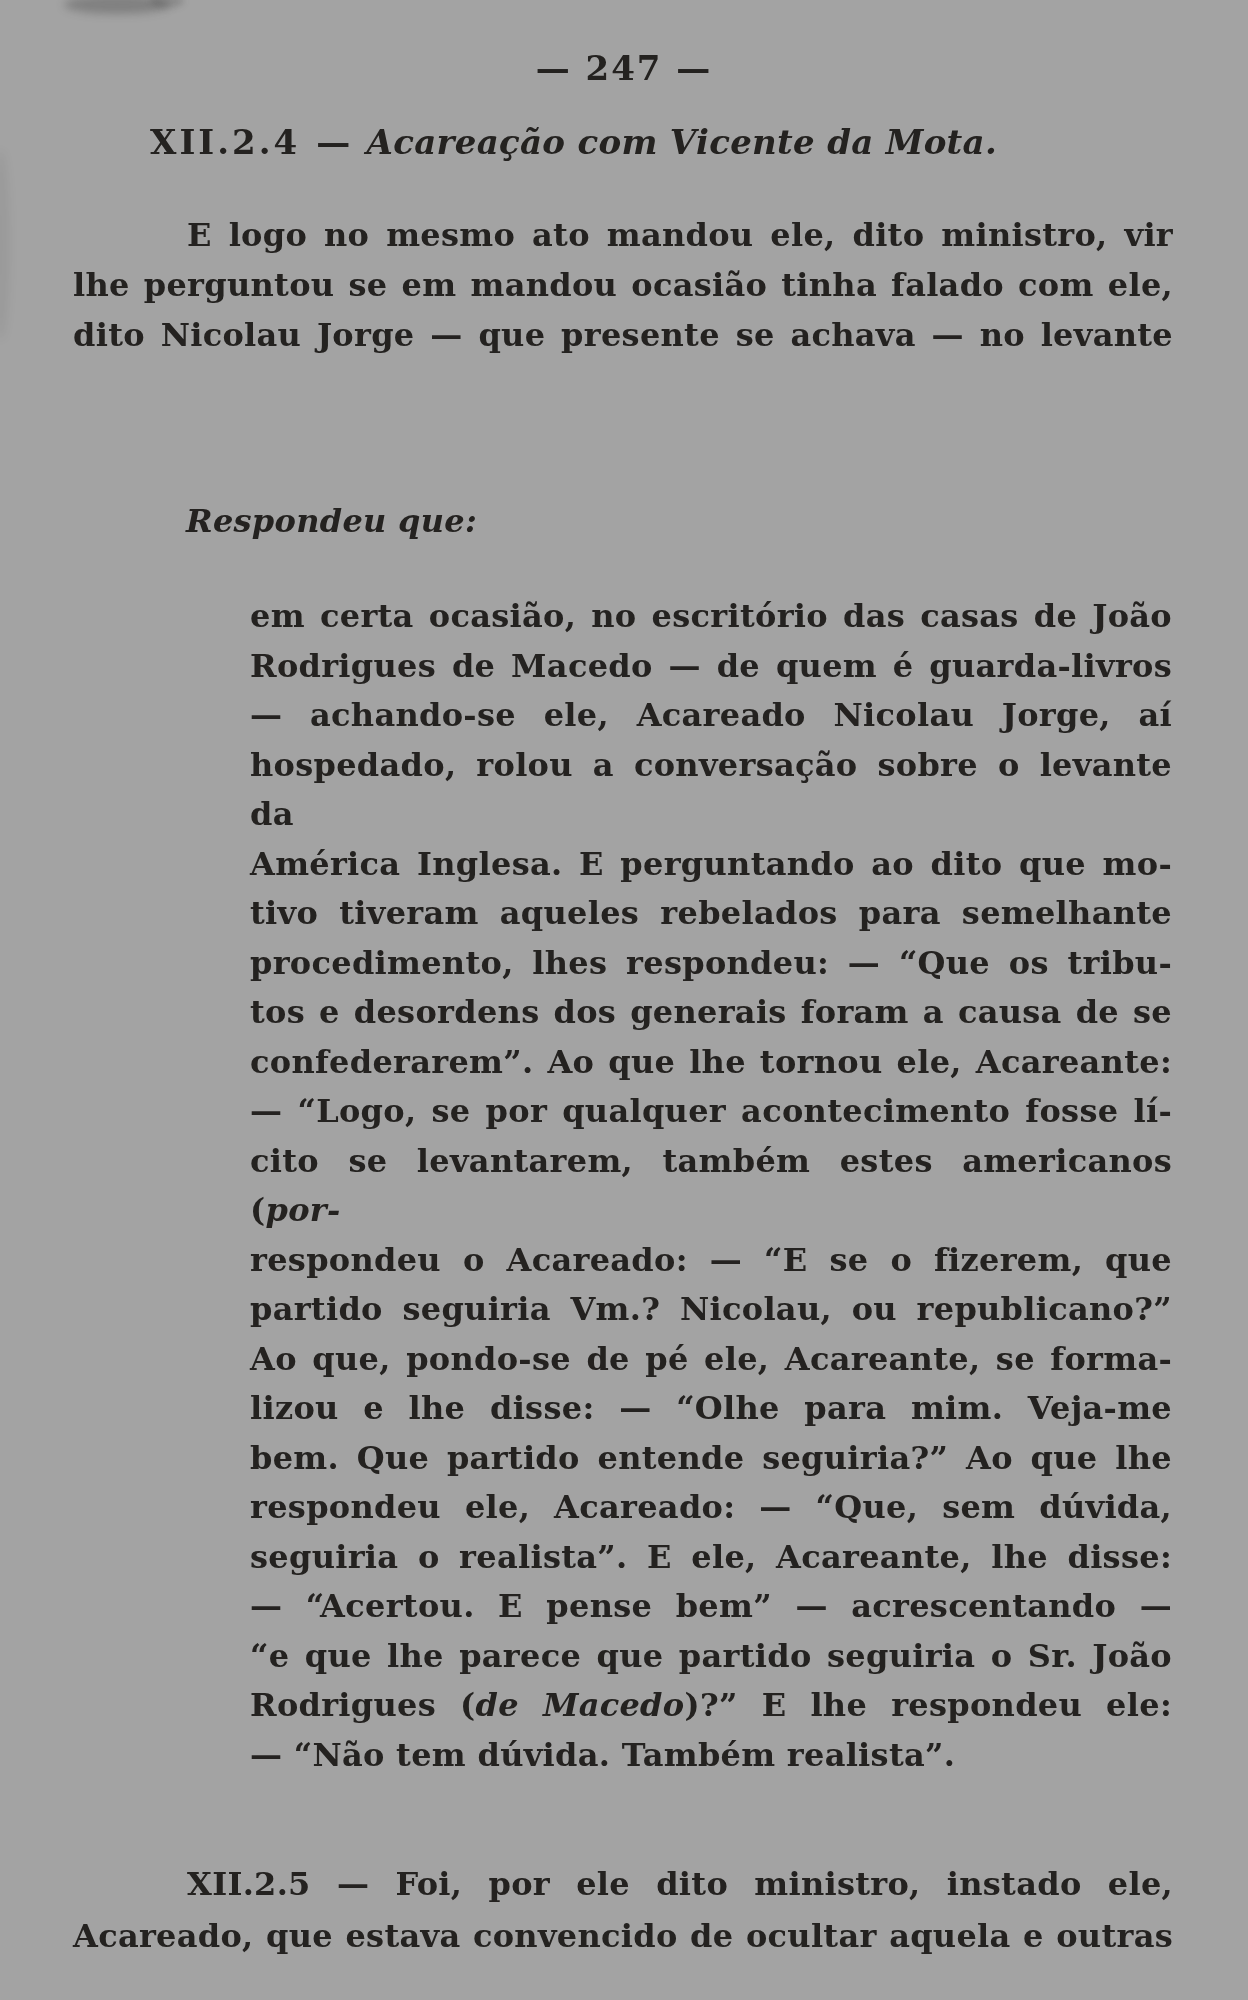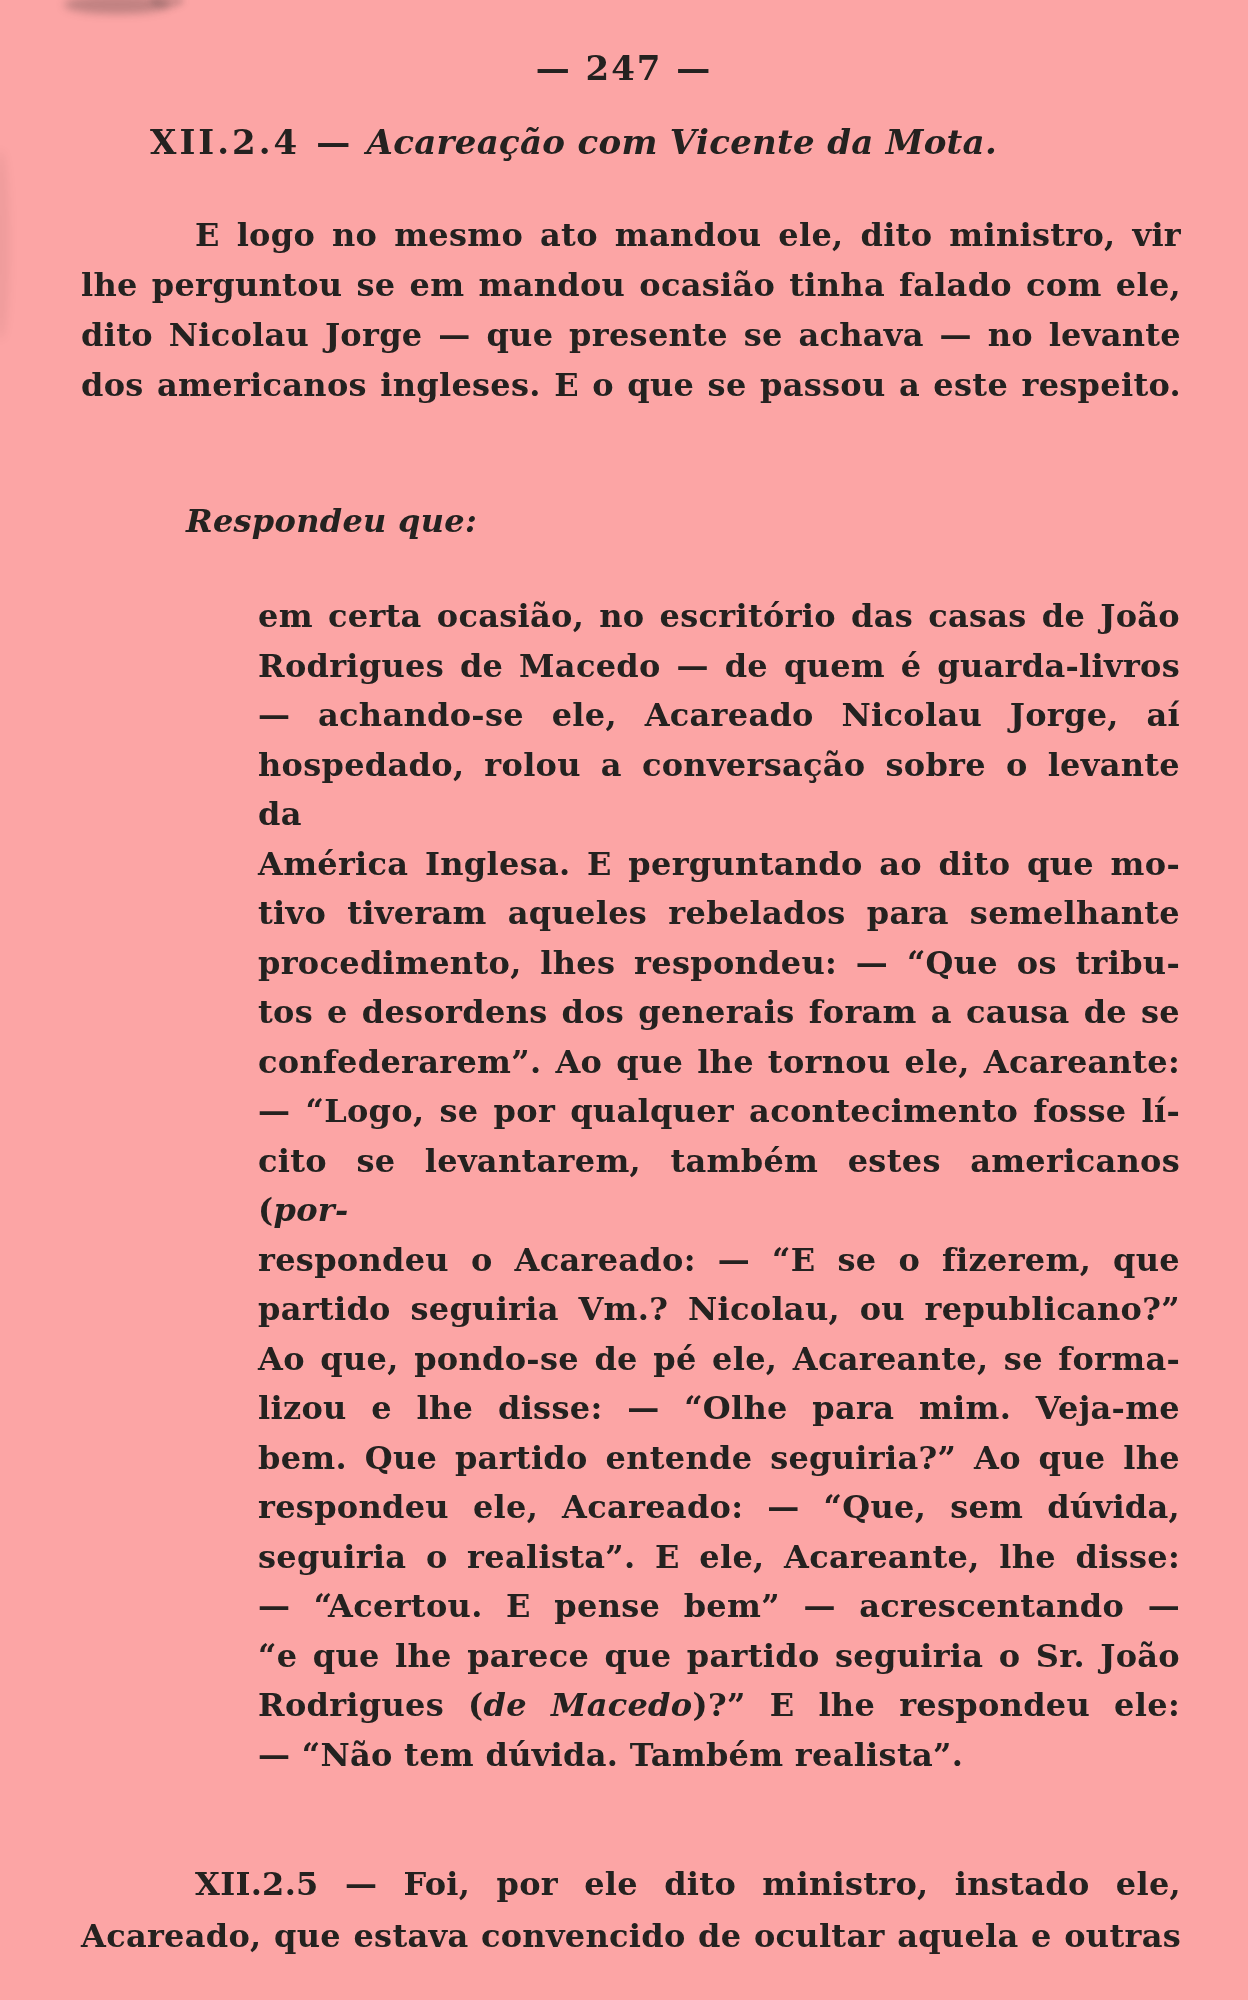--- a/index.html
+++ b/index.html
@@ -1,20 +1,20 @@
 <!DOCTYPE html>
 <html><head>
 <meta charset="utf-8">
 <style>
   html, body { margin: 0; padding: 0; background: #ffffff; }
   .sheet {
     position: relative;
     width: 1248px;
     height: 2000px;
-    background: #fca5a5;
+    background: #a3a3a3;
     overflow: hidden;
     font-family: "DejaVu Serif", "Liberation Serif", serif;
     color: #242220;
     font-weight: 600;
     letter-spacing: 0.3px;
   }
   .page-number {
     position: absolute;
     top: 48px; left: 74px; width: 1100px;
     text-align: center;
@@ -24,21 +24,21 @@
   }
   .heading {
     position: absolute;
     top: 122px; left: 150px;
     font-size: 34px;
     white-space: nowrap;
   }
   .heading .prefix { letter-spacing: 3px; }
   .heading .sep { margin: 0 16px; font-weight: 600; }
   .heading .title { font-style: italic; font-weight: 600; }
-  .textblock { font-size: 32px; margin-left: 8px; }
+  .textblock { font-size: 32px; }
   .intro {
     position: absolute;
     top: 210px; left: 73px; width: 1100px;
     line-height: 50px;
   }
   .respondeu {
     position: absolute;
     top: 502px; left: 186px;
     font-size: 32px;
     font-style: italic;
@@ -89,21 +89,20 @@
   <div class="page-number">— 247 —</div>
 
   <div class="heading">
     <span class="prefix">XII.2.4</span><span class="sep">—</span><span class="title">Acareação com Vicente da Mota.</span>
   </div>
 
   <div class="textblock intro">
       <div class="line just indent"><span>E logo no mesmo ato mandou ele, dito ministro, vir</span></div>
       <div class="line just"><span>lhe perguntou se em mandou ocasião tinha falado com ele,</span></div>
       <div class="line just"><span>dito Nicolau Jorge — que presente se achava — no levante</span></div>
-      <div class="line just"><span>dos americanos ingleses. E o que se passou a este respeito.</span></div>
     </div>
 
   <div class="respondeu">Respondeu que:</div>
 
   <div class="textblock quote">
       <div class="line just"><span>em certa ocasião, no escritório das casas de João</span></div>
       <div class="line just"><span>Rodrigues de Macedo — de quem é guarda-livros</span></div>
       <div class="line just"><span>— achando-se ele, Acareado Nicolau Jorge, aí</span></div>
       <div class="line just"><span>hospedado, rolou a conversação sobre o levante da</span></div>
       <div class="line just"><span>América Inglesa. E perguntando ao dito que mo-</span></div>

